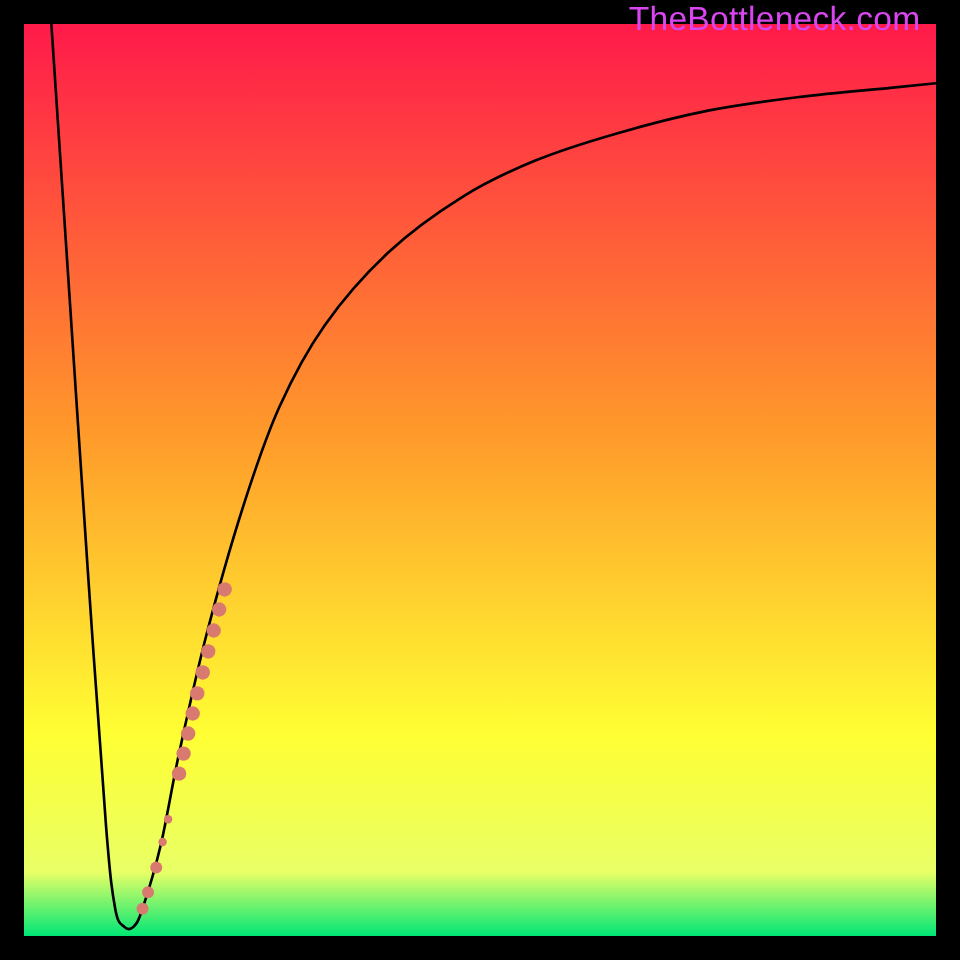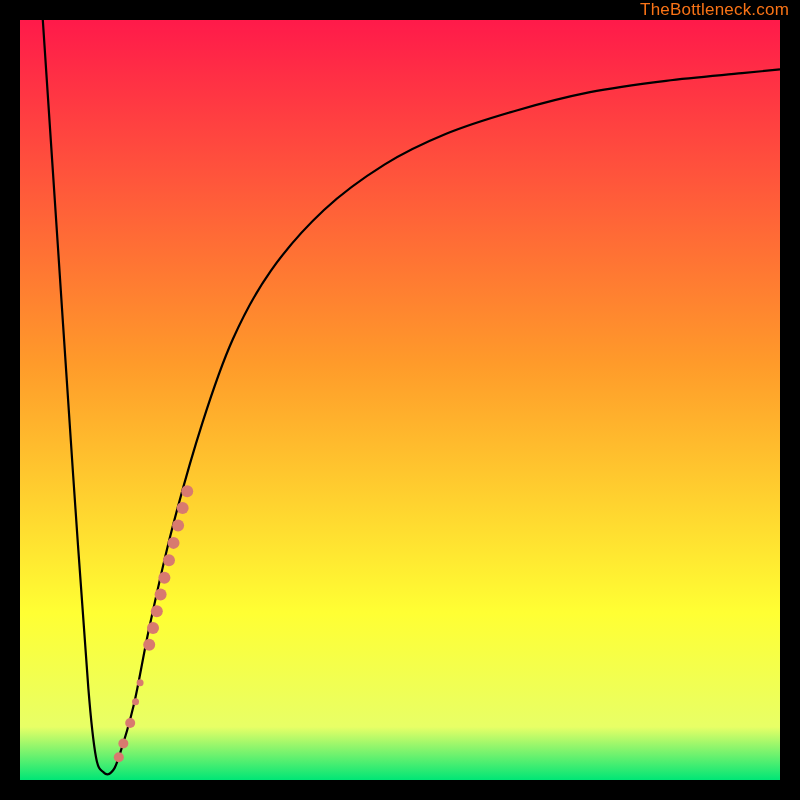--- a/index.html
+++ b/index.html
@@ -19,24 +19,24 @@
   .plot {
     position: absolute;
     left: 20px;
     top: 20px;
     width: 760px;
     height: 760px;
   }
   .watermark {
     position: absolute;
     top: 0px;
-    right: 11px;
+    right: 33px;
     font-family: Arial, Helvetica, sans-serif;
-    font-size: 17px;
-    color: #f97316;
+    font-size: 28px;
+    color: #d946ef;
     font-weight: 500;
     letter-spacing: 0.2px;
   }
   svg { display: block; }
 </style>
 </head>
 <body>
 
 <div class="outer">
   <div class="plot">

